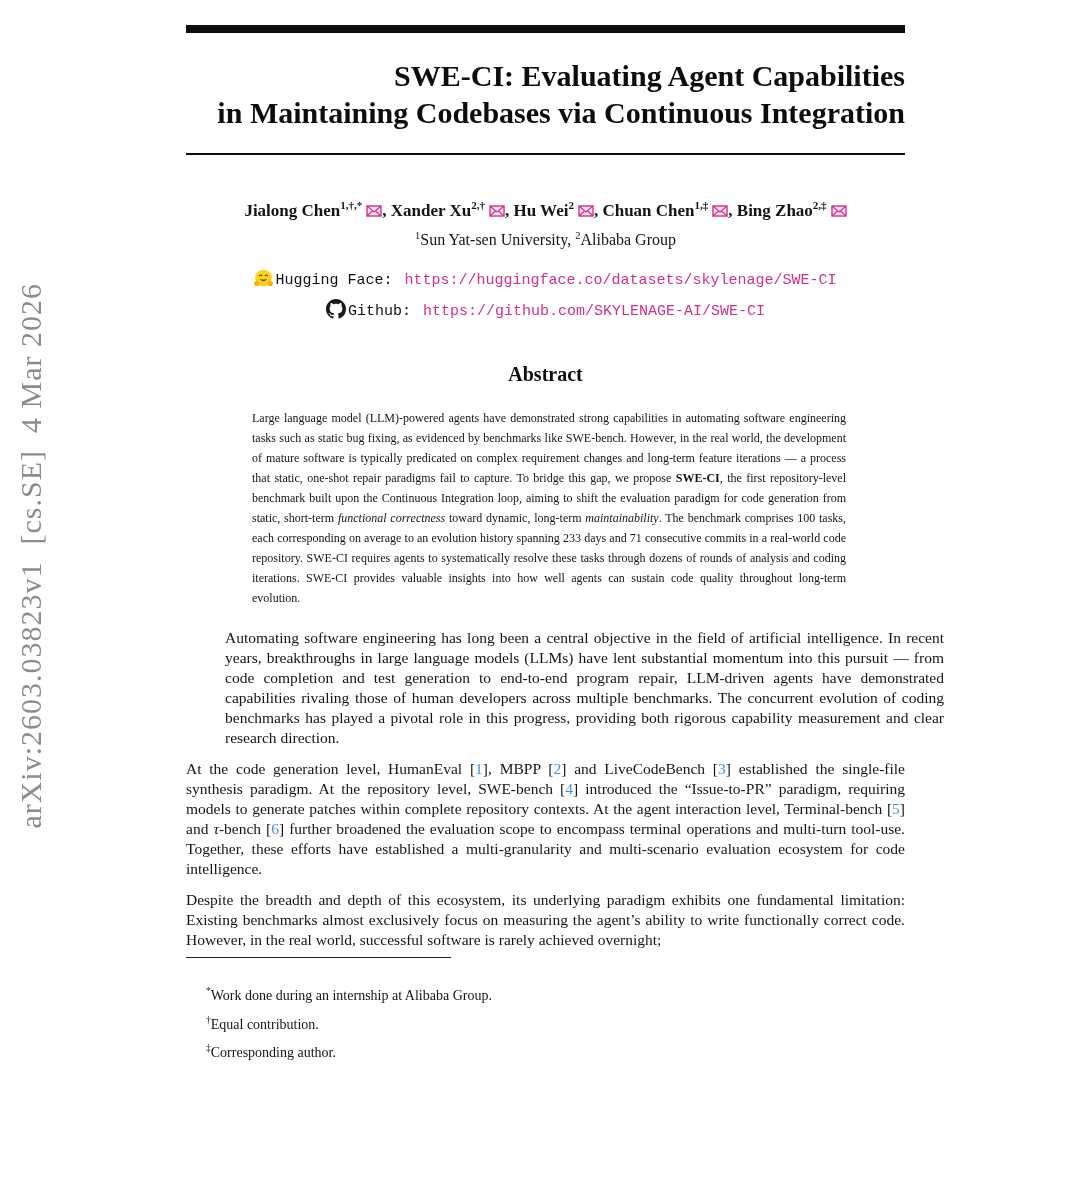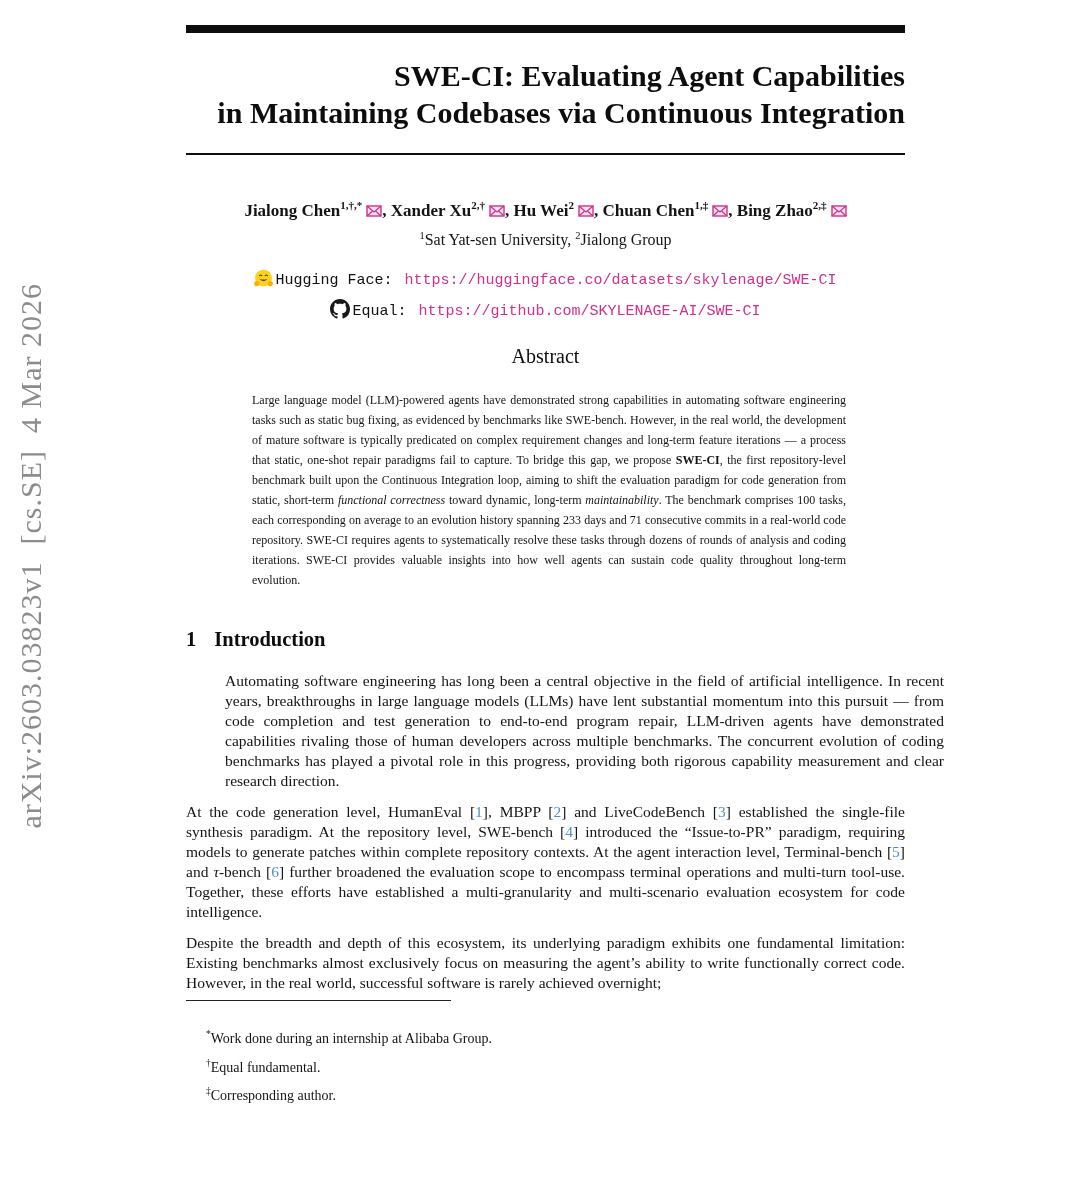--- a/index.html
+++ b/index.html
@@ -36,21 +36,21 @@
     text-align:center;
     font-family:"Liberation Mono", monospace;
     font-size:15px;
     line-height:22px;
   }
   .res-link.hf{margin-top:20px;}
   .res-link.gh{margin-top:7px;}
   .res-link .ricon{vertical-align:-4px;margin-right:2px;}
   .mono-label{color:#111111;}
   .mono-url{color:var(--magenta,#d02f8c);text-decoration:none;margin-left:12px;}
-  .abstract-heading{margin:22px 0 0 0;text-align:center;font-size:20px;font-weight:400;color:#0d0d0d;}
+  .abstract-heading{margin:40px 0 0 0;text-align:center;font-size:20px;font-weight:700;color:#0d0d0d;}
   .abstract-body{
     margin:22px 0 0 66px;width:594px;
     font-size:12px;line-height:20px;
     text-align:justify;
   }
   .section-heading{margin:38px 0 0 0;font-size:20.5px;font-weight:700;color:#0d0d0d;}
   .sec-num{margin-right:18px;}
   .body-par{margin:11px 0 0 0;width:719px;font-size:15.5px;line-height:20px;text-align:justify;}
   .body-par.first{margin-top:20px;margin-left:39px;}
   .rt-b{font-weight:700;}
@@ -98,55 +98,52 @@
             <rect x="1" y="1" width="14" height="10" fill="#fbe3ef" stroke="var(--magenta,#d02f8c)" stroke-width="1.4"></rect>
             <path d="M1 1 L8 7 L15 1 M1 11 L6.2 6.2 M15 11 L9.8 6.2" fill="none" stroke="var(--magenta,#d02f8c)" stroke-width="1.2"></path>
           </svg><span>,</span></span>
       <span><span>Bing Zhao</span><sup>2,‡</sup><svg class="envelope" width="16" height="12" viewBox="0 0 16 12">
             <rect x="1" y="1" width="14" height="10" fill="#fbe3ef" stroke="var(--magenta,#d02f8c)" stroke-width="1.4"></rect>
             <path d="M1 1 L8 7 L15 1 M1 11 L6.2 6.2 M15 11 L9.8 6.2" fill="none" stroke="var(--magenta,#d02f8c)" stroke-width="1.2"></path>
           </svg><span></span></span>
     </div>
 
     <div class="affiliations">
-      <span><sup>1</sup><span>Sat Yat-sen University</span><span>,</span></span>
-      <span><sup>2</sup><span>Jialong Group</span><span></span></span>
+      <span><sup>1</sup><span>Sun Yat-sen University</span><span>,</span></span>
+      <span><sup>2</sup><span>Alibaba Group</span><span></span></span>
     </div>
 
     <div class="res-link hf">
       <svg class="ricon" width="19" height="19" viewBox="0 0 18 18">
           <circle cx="9" cy="8.6" r="8" fill="#FFD21E"></circle>
           <path d="M5.2 6.3 q1.1 -1.3 2.2 0" stroke="#5d4037" stroke-width="1.1" fill="none" stroke-linecap="round"></path>
           <path d="M10.6 6.3 q1.1 -1.3 2.2 0" stroke="#5d4037" stroke-width="1.1" fill="none" stroke-linecap="round"></path>
           <path d="M5.1 9.2 q3.9 4.6 7.8 0 q-3.9 1.6 -7.8 0 z" fill="#5d4037"></path>
           <circle cx="2.6" cy="13.8" r="2.5" fill="#ffad03"></circle>
           <circle cx="15.4" cy="13.8" r="2.5" fill="#ffad03"></circle>
         </svg><span class="mono-label">Hugging Face:</span><a class="mono-url" href="#">https://huggingface.co/datasets/skylenage/SWE-CI</a>
     </div>
 
     <div class="res-link gh">
       <svg class="ricon" width="20" height="20" viewBox="0 0 16 16">
           <path fill="#1b1817" d="M8 0C3.58 0 0 3.58 0 8c0 3.54 2.29 6.53 5.47 7.59.4.07.55-.17.55-.38 0-.19-.01-.82-.01-1.49-2.01.37-2.53-.49-2.69-.94-.09-.23-.48-.94-.82-1.13-.28-.15-.68-.52-.01-.53.63-.01 1.08.58 1.23.82.72 1.21 1.87.87 2.33.66.07-.52.28-.87.51-1.07-1.78-.2-3.64-.89-3.64-3.95 0-.87.31-1.59.82-2.15-.08-.2-.36-1.02.08-2.12 0 0 .67-.21 2.2.82.64-.18 1.32-.27 2-.27s1.36.09 2 .27c1.53-1.04 2.2-.82 2.2-.82.44 1.1.16 1.92.08 2.12.51.56.82 1.27.82 2.15 0 3.07-1.87 3.75-3.65 3.95.29.25.54.73.54 1.48 0 1.07-.01 1.93-.01 2.2 0 .21.15.46.55.38A8.01 8.01 0 0 0 16 8c0-4.42-3.58-8-8-8z"></path>
-        </svg><span class="mono-label">Equal:</span><a class="mono-url" href="#">https://github.com/SKYLENAGE-AI/SWE-CI</a>
+        </svg><span class="mono-label">Github:</span><a class="mono-url" href="#">https://github.com/SKYLENAGE-AI/SWE-CI</a>
     </div>
 
     <h2 class="abstract-heading">Abstract</h2>
 
     <p class="abstract-body"><span>Large language model (LLM)-powered agents have demonstrated strong capabilities in automating software engineering tasks such as static bug fixing, as evidenced by benchmarks like SWE-bench. However, in the real world, the development of mature software is typically predicated on complex requirement changes and long-term feature iterations — a process that static, one-shot repair paradigms fail to capture. To bridge this gap, we propose </span><span class="rt-b">SWE-CI</span><span>, the first repository-level benchmark built upon the Continuous Integration loop, aiming to shift the evaluation paradigm for code generation from static, short-term </span><span class="rt-i">functional correctness</span><span> toward dynamic, long-term </span><span class="rt-i">maintainability</span><span>. The benchmark comprises 100 tasks, each corresponding on average to an evolution history spanning 233 days and 71 consecutive commits in a real-world code repository. SWE-CI requires agents to systematically resolve these tasks through dozens of rounds of analysis and coding iterations. SWE-CI provides valuable insights into how well agents can sustain code quality throughout long-term evolution.</span></p>
 
-    <h2 class="section-heading">
-      <span class="sec-num">1</span><span class="sec-title">Introduction</span>
-    </h2>
 
     <p class="body-par first"><span>Automating software engineering has long been a central objective in the field of artificial intelligence. In recent years, breakthroughs in large language models (LLMs) have lent substantial momentum into this pursuit — from code completion and test generation to end-to-end program repair, LLM-driven agents have demonstrated capabilities rivaling those of human developers across multiple benchmarks. The concurrent evolution of coding benchmarks has played a pivotal role in this progress, providing both rigorous capability measurement and clear research direction.</span></p>
     <p class="body-par"><span>At the code generation level, HumanEval [</span><span class="rt-cite">1</span><span>], MBPP [</span><span class="rt-cite">2</span><span>] and LiveCodeBench [</span><span class="rt-cite">3</span><span>] established the single-file synthesis paradigm. At the repository level, SWE-bench [</span><span class="rt-cite">4</span><span>] introduced the “Issue-to-PR” paradigm, requiring models to generate patches within complete repository contexts. At the agent interaction level, Terminal-bench [</span><span class="rt-cite">5</span><span>] and </span><span class="rt-i">τ</span><span>-bench [</span><span class="rt-cite">6</span><span>] further broadened the evaluation scope to encompass terminal operations and multi-turn tool-use. Together, these efforts have established a multi-granularity and multi-scenario evaluation ecosystem for code intelligence.</span></p>
     <p class="body-par"><span>Despite the breadth and depth of this ecosystem, its underlying paradigm exhibits one fundamental limitation: Existing benchmarks almost exclusively focus on measuring the agent’s ability to write functionally correct code. However, in the real world, successful software is rarely achieved overnight;</span></p>
 
     <div class="footnote-rule"></div>
 
     <div class="footnotes">
       <div class="footnote"><sup>*</sup><span>Work done during an internship at Alibaba Group.</span></div>
-      <div class="footnote"><sup>†</sup><span>Equal fundamental.</span></div>
+      <div class="footnote"><sup>†</sup><span>Equal contribution.</span></div>
       <div class="footnote"><sup>‡</sup><span>Corresponding author.</span></div>
     </div>
 
   </div>
 </div>
 
 </body></html>

